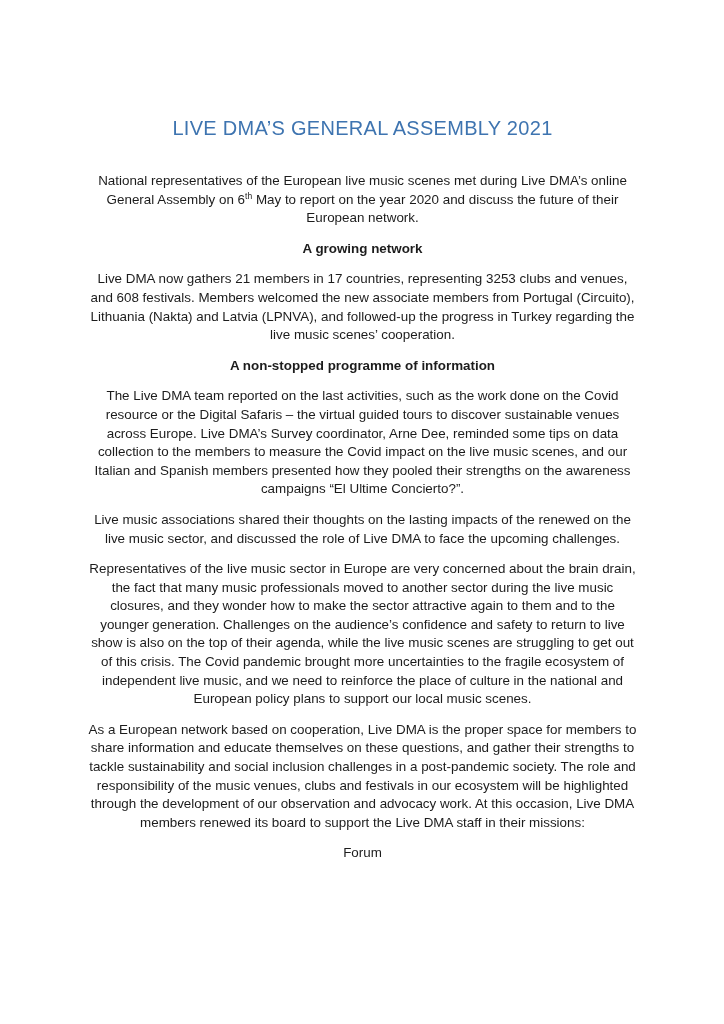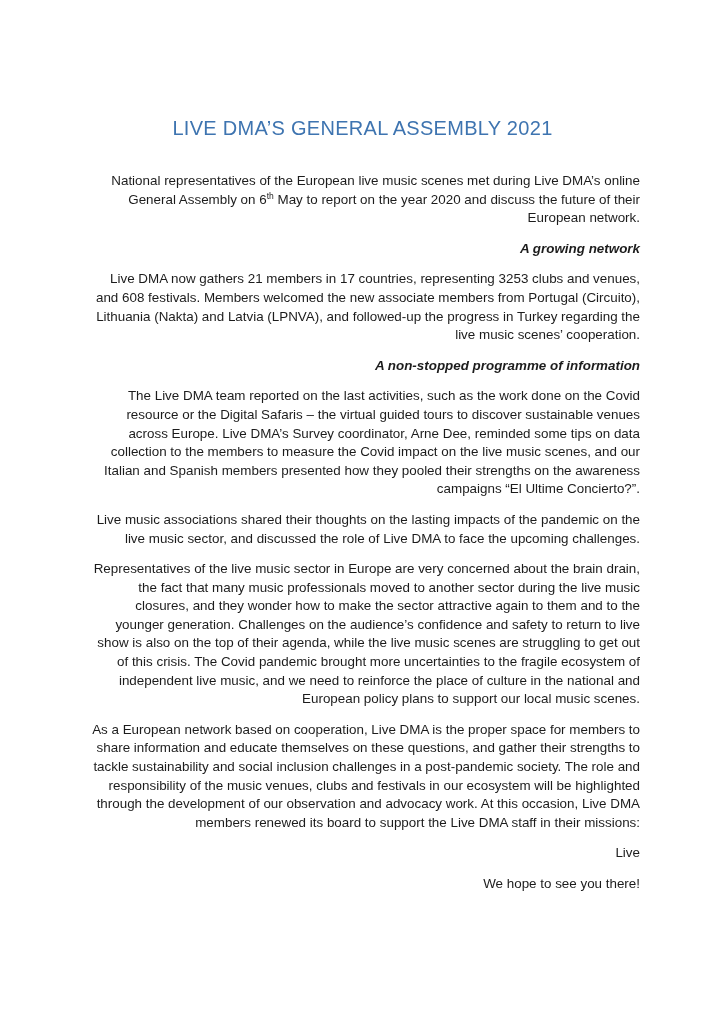--- a/index.html
+++ b/index.html
@@ -24,43 +24,41 @@
     text-align: center;
     font-size: 20px;
     line-height: 26px;
     font-weight: 400;
     letter-spacing: 0.3px;
   }
   .doc-body p {
     margin: 0 0 12px 0;
     font-size: 13.4px;
     line-height: 18.6px;
-    text-align: right;
+    text-align: center;
   }
   .doc-body p.heading {
     font-weight: 700;
-    font-style: italic;
     margin-top: 1px;
   }
   .doc-body sup {
     font-size: 8.5px;
     line-height: 0;
     vertical-align: super;
   }
 </style>
 </head>
 <body>
 
 <div class="page" style="color: rgb(28, 28, 28);">
   <h1 class="doc-title" style="color: rgb(62, 116, 176);">LIVE DMA’S GENERAL ASSEMBLY 2021</h1>
   <div class="doc-body">
       <p class="para"><span>National representatives of the European live music scenes met during Live DMA’s online General Assembly on 6</span><sup>th</sup><span> May to report on the year 2020 and discuss the future of their European network.</span></p>
       <p class="heading"><span>A growing network</span></p>
       <p class="para"><span>Live DMA now gathers 21 members in 17 countries, representing 3253 clubs and venues, and 608 festivals. Members welcomed the new associate members from Portugal (Circuito), Lithuania (Nakta) and Latvia (LPNVA), and followed-up the progress in Turkey regarding the live music scenes’ cooperation.</span></p>
       <p class="heading"><span>A non-stopped programme of information</span></p>
       <p class="para"><span>The Live DMA team reported on the last activities, such as the work done on the Covid resource or the Digital Safaris – the virtual guided tours to discover sustainable venues across Europe. Live DMA’s Survey coordinator, Arne Dee, reminded some tips on data collection to the members to measure the Covid impact on the live music scenes, and our Italian and Spanish members presented how they pooled their strengths on the awareness campaigns “El Ultime Concierto?”.</span></p>
-      <p class="para"><span>Live music associations shared their thoughts on the lasting impacts of the pandemic on the live music sector, and discussed the role of Live DMA to face the upcoming challenges.</span></p>
+      <p class="para"><span>Live music associations shared their thoughts on the lasting impacts of the renewed on the live music sector, and discussed the role of Live DMA to face the upcoming challenges.</span></p>
       <p class="para"><span>Representatives of the live music sector in Europe are very concerned about the brain drain, the fact that many music professionals moved to another sector during the live music closures, and they wonder how to make the sector attractive again to them and to the younger generation. Challenges on the audience’s confidence and safety to return to live show is also on the top of their agenda, while the live music scenes are struggling to get out of this crisis. The Covid pandemic brought more uncertainties to the fragile ecosystem of independent live music, and we need to reinforce the place of culture in the national and European policy plans to support our local music scenes.</span></p>
       <p class="para"><span>As a European network based on cooperation, Live DMA is the proper space for members to share information and educate themselves on these questions, and gather their strengths to tackle sustainability and social inclusion challenges in a post-pandemic society. The role and responsibility of the music venues, clubs and festivals in our ecosystem will be highlighted through the development of our observation and advocacy work. At this occasion, Live DMA members renewed its board to support the Live DMA staff in their missions:</span></p>
-      <p class="para"><span>Live</span></p>
-      <p class="para"><span>We hope to see you there!</span></p>
+      <p class="para"><span>Forum</span></p>
     </div>
 </div>
 
 </body></html>

